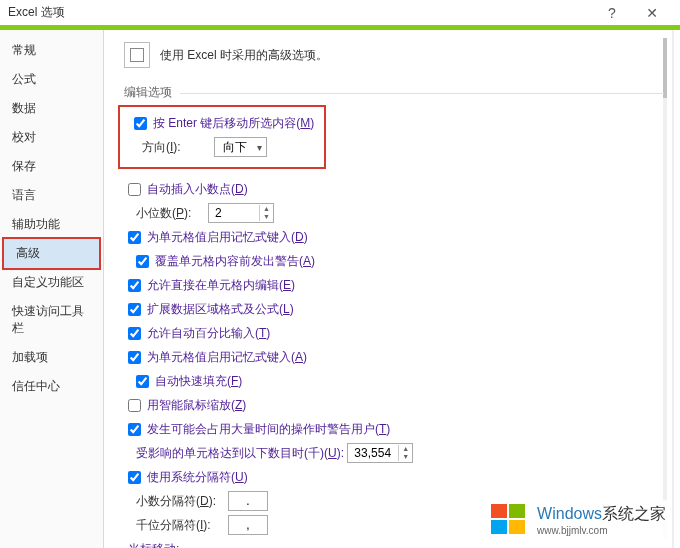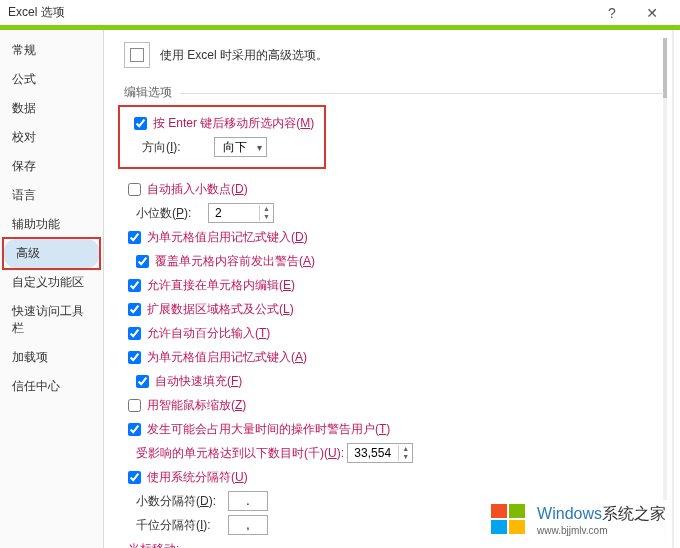--- a/index.html
+++ b/index.html
@@ -5,40 +5,40 @@
 * { margin: 0; padding: 0; box-sizing: border-box; font-family: "Microsoft YaHei", "Segoe UI", sans-serif; font-size: 12px; }
 body { background: #fff; width: 680px; height: 548px; overflow: hidden; position: relative; }
 
 .titlebar { display: flex; align-items: center; height: 30px; padding: 0 8px; border-bottom: 5px solid #84cc16; }
 .titlebar .title { flex: 1; color: #333; }
 .titlebar .btn { width: 40px; text-align: center; font-size: 14px; color: #555; cursor: pointer; }
 
 .content { display: flex; height: calc(100% - 30px); }
 .sidebar { width: 104px; border-right: 1px solid #d9d9d9; background: #fafafa; padding-top: 6px; }
 .sidebar-item { padding: 6px 12px; color: #333; cursor: pointer; }
-.sidebar-item.selected { background: #d4e6f6; border-radius: 12px; }
+.sidebar-item.selected { background: #d4e6f6; }
 .sidebar .highlight-box { border: 2px solid #d43a2f; margin: -2px 2px; }
 
 .main { flex: 1; position: relative; overflow: hidden; }
 .main-inner { padding: 12px 16px 12px 20px; overflow-y: auto; height: 100%; }
 .scrollbar { position: absolute; right: 13px; top: 8px; bottom: 8px; width: 4px; background: #f0f0f0; }
 .scrollbar-thumb { position: absolute; top: 0; width: 100%; height: 60px; background: #c0c0c0; }
 .right-border { position: absolute; right: 6px; top: 0; bottom: 0; width: 2px; background: #eee; }
 
 .page-header { display: flex; align-items: center; gap: 10px; margin-bottom: 16px; }
 .page-header .hicon { width: 26px; height: 26px; border: 1px solid #bbb; display: flex; align-items: center; justify-content: center; }
 .page-header .hicon-inner { width: 14px; height: 14px; border: 1px solid #888; }
 .page-header .htext { color: #333; }
 
 .section-title { color: #666; margin: 8px 0 10px 0; position: relative; }
 .section-title::after { content: ""; position: absolute; left: 56px; right: 0; top: 50%; border-top: 1px solid #e0e0e0; }
 
 .row { display: flex; align-items: center; margin: 4px 0 4px 4px; min-height: 20px; }
 .row .chk { margin-right: 6px; width: 13px; height: 13px; }
-.row .lbl { color: #be185d; }
+.row .lbl { color: #4c1d95; }
 .row .lbl u { text-decoration: underline; }
 .indent-1 { margin-left: 12px; }
 .sublabel { min-width: 72px; color: #333; }
 
 .combo { display: inline-flex; align-items: center; border: 1px solid #aaa; height: 20px; padding: 0 4px 0 8px; background: #fff; }
 .combo .caret { margin-left: 10px; font-size: 10px; color: #555; }
 .num { display: inline-flex; align-items: center; border: 1px solid #aaa; height: 20px; background: #fff; }
 .num input { border: none; width: 50px; padding: 0 6px; height: 18px; outline: none; }
 .num .spin { display: flex; flex-direction: column; border-left: 1px solid #ccc; }
 .num .spin span { font-size: 7px; line-height: 8px; padding: 0 3px; color: #666; cursor: pointer; }

